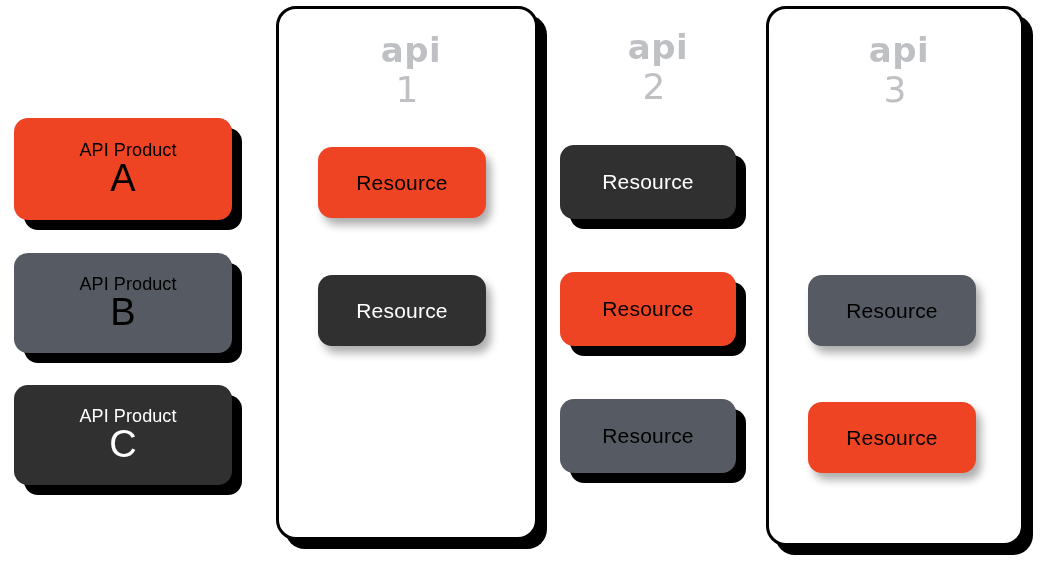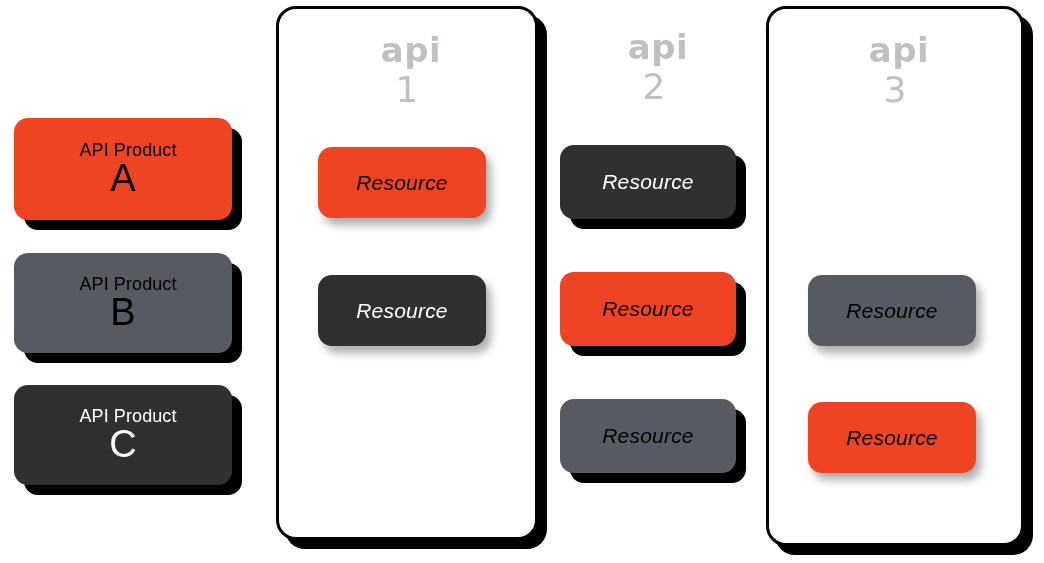--- a/index.html
+++ b/index.html
@@ -98,21 +98,20 @@
   
   .resource {
     border-radius: 14px;
     display: flex;
     align-items: center;
     justify-content: center;
     font-size: 21px;
     font-weight: 400;
     letter-spacing: 0.2px;
     text-align: center;
-    font-style: italic;
   }
   
   .shadow-soft {
     box-shadow: 5px 7px 9px rgba(0, 0, 0, 0.32);
   }
   
   .shadow-hard {
     box-shadow: 10px 10px 0 0 #000000;
   }
 

